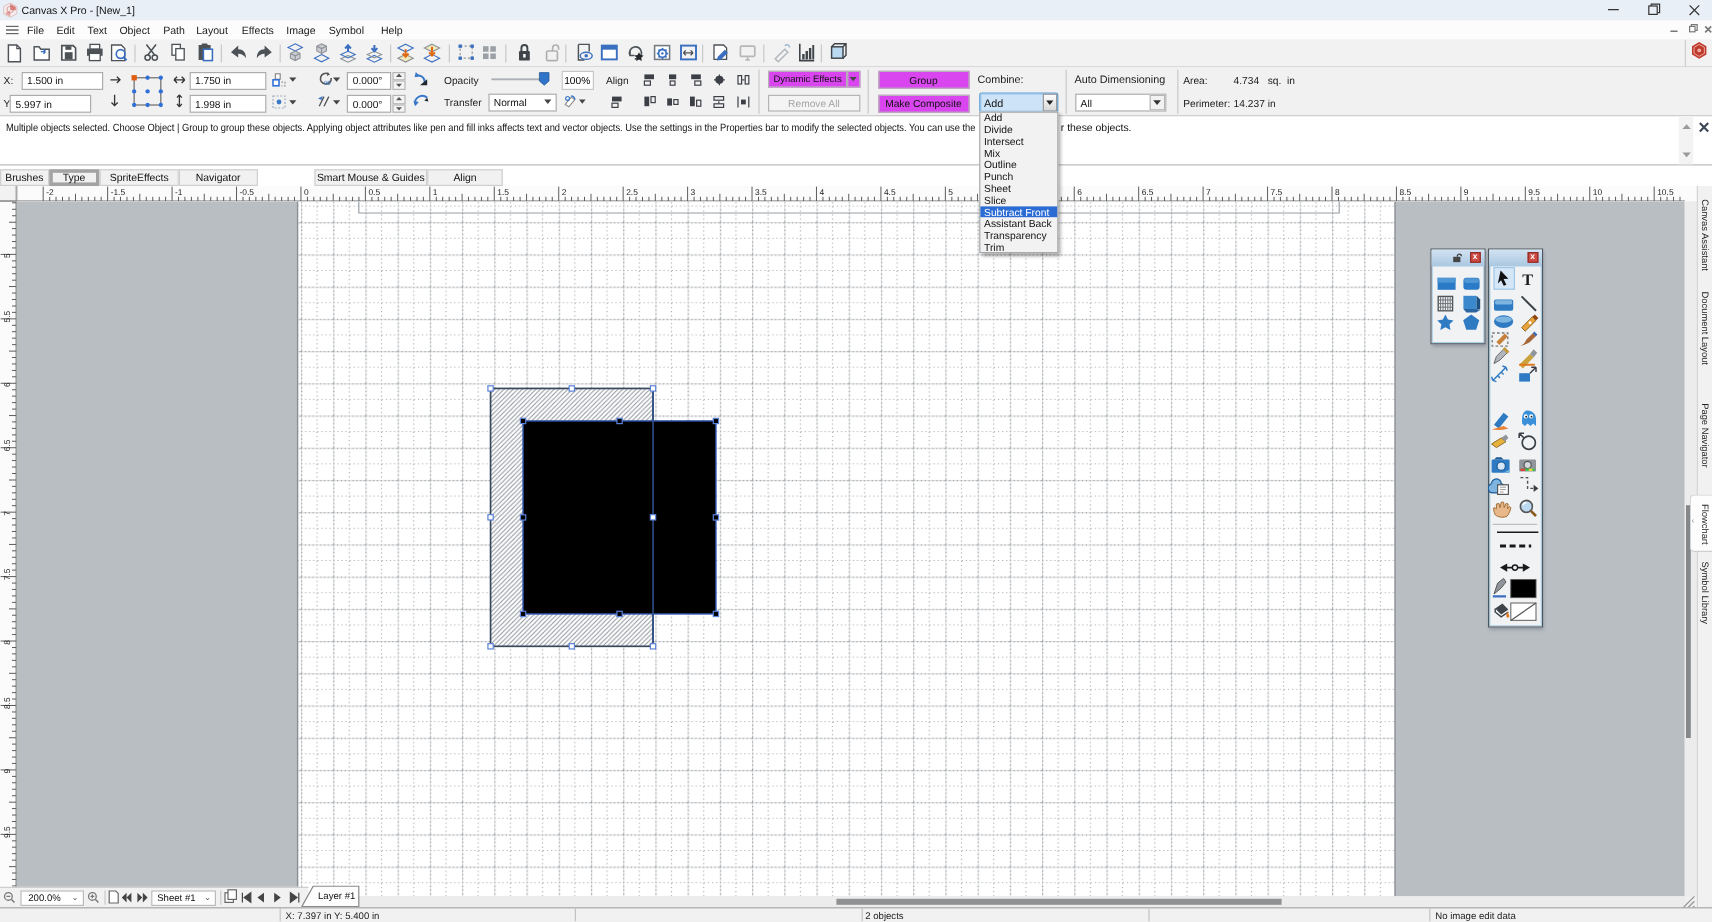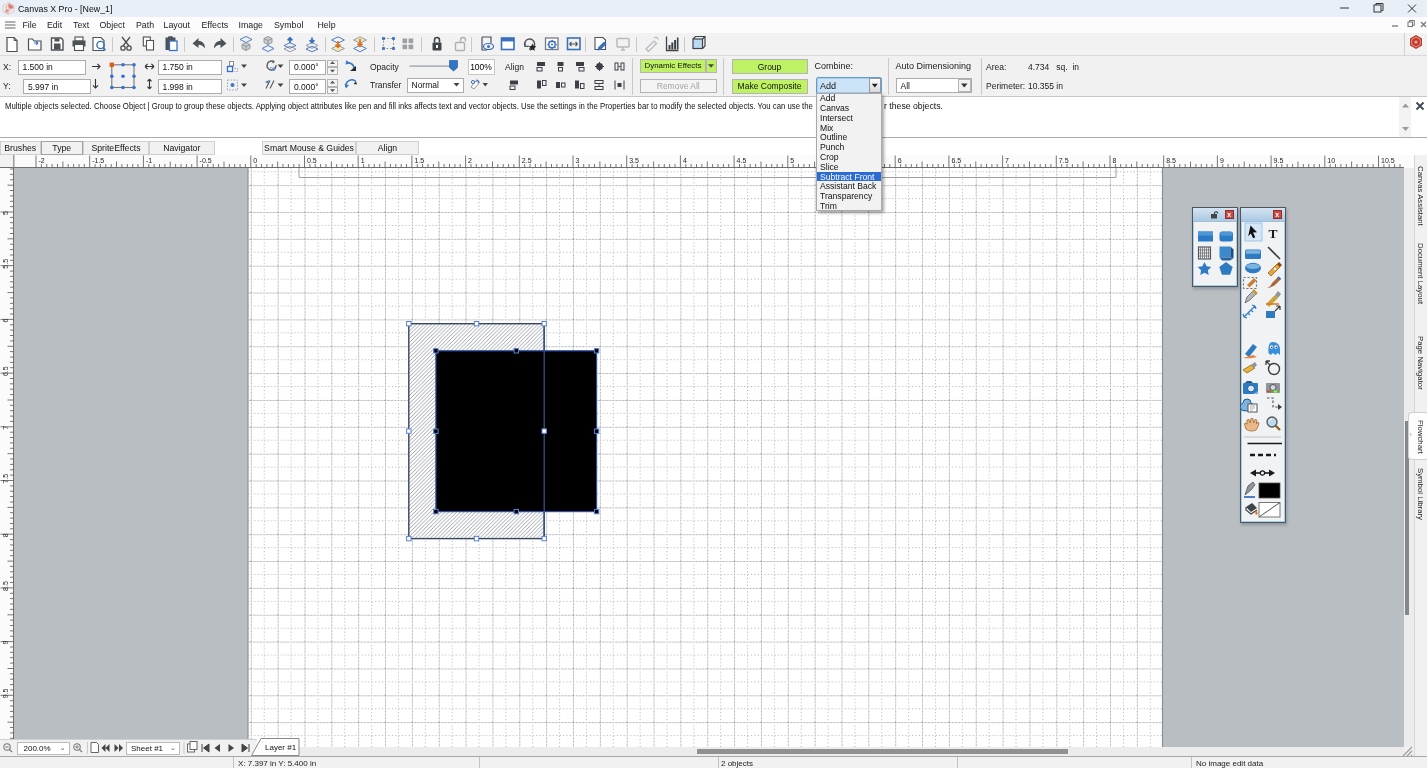--- a/index.html
+++ b/index.html
@@ -1,20 +1,20 @@
 <!DOCTYPE html>
 <html><head><meta charset="utf-8">
 <style>
 html,body{margin:0;padding:0;}
 body{width:1427px;height:768px;overflow:hidden;font-family:"Liberation Sans",sans-serif;background:#f0f0f0;}
 #app{position:relative;width:1427px;height:768px;overflow:hidden;}
 .abs{position:absolute;}
 .lbl{position:absolute;font-size:8.5px;color:#1b1b1b;white-space:nowrap;}
 .inp{position:absolute;background:#fff;border:1px solid #acacac;font-size:8.5px;color:#111;padding:0 0 0 4px;display:flex;align-items:center;box-sizing:border-box;}
-.btn{position:absolute;background:#bef264;border:1px solid #b4b4b4;font-size:8.5px;color:#111;display:flex;align-items:center;justify-content:center;box-sizing:border-box;}
+.btn{position:absolute;background:#d946ef;border:1px solid #b4b4b4;font-size:8.5px;color:#111;display:flex;align-items:center;justify-content:center;box-sizing:border-box;}
 .sep{position:absolute;width:1px;background:#c9c9c9;}
 </style></head><body>
 <div id="app">
 
 <div class="abs" style="left:0;top:0;width:1427px;height:17px;background:#e9eff7;"></div>
 <svg class="abs" style="left:2px;top:2px" width="13" height="13" viewBox="0 0 13 13">
 <polygon points="6.5,0.5 12,3.5 12,9.5 6.5,12.5 1,9.5 1,3.5" fill="#f4eceb" stroke="#d8b5b2" stroke-width="0.6"></polygon>
 <path d="M6.5,1.2 L11.2,3.9 L11.2,6.5 L6.5,6.5 Z" fill="#d8847f"></path>
 <path d="M6.5,6.5 L6.5,12 L2,9.3 Z" fill="#e4a7a3"></path>
 <path d="M6.5,3 L9,4.5 L9,7.5 L6.5,9 L4,7.5 L4,4.5 Z" fill="none" stroke="#c66" stroke-width="0.5"></path>
@@ -211,21 +211,21 @@
       <g transform="translate(1408,0)">
         <polygon points="8,2 14,5.5 14,12.5 8,16 2,12.5 2,5.5" fill="#c0392b"></polygon>
         <polygon points="8,4 12.3,6.5 12.3,11.5 8,14 3.7,11.5 3.7,6.5" fill="none" stroke="#e8b0a8" stroke-width="0.8"></polygon>
         <circle cx="8" cy="9" r="1.6" fill="#e8b0a8"></circle>
       </g>
     </svg>
 <div class="abs" style="left:0;top:56px;width:1427px;height:41px;background:#f1f1f1;border-bottom:1px solid #c6c6c6;box-sizing:border-box;"></div>
 <div class="lbl" style="left:3px;top:61.5px;">X:</div>
 <div class="lbl" style="left:3px;top:81px;">Y:</div>
 <div class="inp" style="left:17.5px;top:59.5px;width:68px;height:15px;">1.500 in</div>
-<div class="inp" style="left:23px;top:79px;width:68px;height:15px;">5.997 in</div>
+<div class="inp" style="left:8px;top:79px;width:68px;height:15px;">5.997 in</div>
 <div class="inp" style="left:157.5px;top:59.5px;width:64px;height:15px;">1.750 in</div>
 <div class="inp" style="left:157.5px;top:79px;width:64px;height:15px;">1.998 in</div>
 <div class="inp" style="left:289px;top:59.5px;width:37px;height:15px;">0.000°</div>
 <div class="inp" style="left:289px;top:79px;width:37px;height:15px;">0.000°</div>
 <div class="abs" style="left:327px;top:59.5px;width:11px;height:7.5px;background:#f4f4f4;border:1px solid #b5b5b5;box-sizing:border-box;"></div>
 <div class="abs" style="left:327px;top:67.0px;width:11px;height:7.5px;background:#f4f4f4;border:1px solid #b5b5b5;box-sizing:border-box;"></div>
 <div class="abs" style="left:327px;top:79px;width:11px;height:7.5px;background:#f4f4f4;border:1px solid #b5b5b5;box-sizing:border-box;"></div>
 <div class="abs" style="left:327px;top:86.5px;width:11px;height:7.5px;background:#f4f4f4;border:1px solid #b5b5b5;box-sizing:border-box;"></div>
 <div class="lbl" style="left:370px;top:61.5px;">Opacity</div>
 <div class="abs" style="left:467.5px;top:58.5px;width:27px;height:16px;background:#fff;border:1px solid #c6c6c6;box-sizing:border-box;font-size:8.5px;display:flex;align-items:center;justify-content:center;">100%</div>
@@ -241,21 +241,21 @@
 <div class="btn" style="left:731.5px;top:78.5px;width:76px;height:15px;">Make Composite</div>
 <div class="lbl" style="left:814.5px;top:61px;font-size:9px;">Combine:</div>
 <div class="sep" style="left:888px;top:58px;height:37px;"></div>
 <div class="lbl" style="left:895.5px;top:61px;font-size:9px;">Auto Dimensioning</div>
 <div class="inp" style="left:895.5px;top:78px;width:76px;height:15px;">All</div>
 <div class="abs" style="left:958px;top:79px;width:12.5px;height:13px;background:#f2f2f2;border:1px solid #b5b5b5;box-sizing:border-box;"></div>
 <div class="sep" style="left:981px;top:58px;height:37px;"></div>
 <div class="lbl" style="left:986px;top:62px;">Area:</div>
 <div class="lbl" style="left:1028px;top:62px;text-align:right;">4.734&nbsp;&nbsp;&nbsp;sq.&nbsp;&nbsp;in</div>
 <div class="lbl" style="left:986px;top:80.5px;">Perimeter:</div>
-<div class="lbl" style="left:1028px;top:80.5px;">10.355 in</div>
+<div class="lbl" style="left:1028px;top:80.5px;">14.237 in</div>
 <svg class="abs" style="left:0;top:56px;pointer-events:none" width="1427" height="41" viewBox="0 56 1427 41">
       <g transform="translate(92,60)">
         <path d="M0,6.5 h8 m-2.6,-2.6 l2.6,2.6 l-2.6,2.6" stroke="#333" stroke-width="1.1" fill="none"></path>
       </g>
       <g transform="translate(92,79)">
         <path d="M3.5,0 v9 m-2.6,-2.6 l2.6,2.6 l2.6,-2.6" stroke="#333" stroke-width="1.1" fill="none"></path>
       </g>
       <g transform="translate(109,62)">
         <rect x="2.8" y="2.8" width="22.2" height="22.7" fill="none" stroke="#777" stroke-width="1.1"></rect>
         <rect x="0.6" y="0.6" width="4.4" height="4.4" fill="#e05e10"></rect>
@@ -374,21 +374,21 @@
 <div class="abs" style="left:1398.5px;top:97px;width:12.5px;height:40px;background:#f3f3f3;"></div>
 <svg class="abs" style="left:1398.5px;top:97px" width="13" height="40" viewBox="0 0 13 40">
 <path d="M3,10.5 l3.5,-4 l3.5,4 z" fill="#9a9a9a"></path>
       <path d="M3,30 l3.5,4 l3.5,-4 z" fill="#9a9a9a"></path>
     </svg>
 <svg class="abs" style="left:1415px;top:101px" width="10" height="10" viewBox="0 0 10 10">
 <path d="M1.5,1.5 l7,7 M8.5,1.5 l-7,7" stroke="#3d4757" stroke-width="1.8"></path>
     </svg>
 <div class="abs" style="left:0;top:138px;width:1427px;height:17px;background:#fff;"></div>
 <div class="abs" style="left:0px;top:140.5px;width:40.5px;height:14.5px;background:#f1f1f1;border:1px solid #cfcfcf;box-sizing:border-box;font-size:8.7px;color:#111;display:flex;align-items:center;justify-content:center;">Brushes</div>
-<div class="abs" style="left:40.5px;top:140.5px;width:42.5px;height:14.5px;background:#f1f1f1;border:1px solid #a3a3a3;box-sizing:border-box;font-size:8.7px;color:#111;display:flex;align-items:center;justify-content:center;">Type</div>
+<div class="abs" style="left:40.5px;top:140.5px;width:42.5px;height:14.5px;background:#f1f1f1;border:3px solid #a3a3a3;box-sizing:border-box;font-size:8.7px;color:#111;display:flex;align-items:center;justify-content:center;">Type</div>
 <div class="abs" style="left:83px;top:140.5px;width:66px;height:14.5px;background:#f1f1f1;border:1px solid #cfcfcf;box-sizing:border-box;font-size:8.7px;color:#111;display:flex;align-items:center;justify-content:center;">SpriteEffects</div>
 <div class="abs" style="left:149px;top:140.5px;width:65.5px;height:14.5px;background:#f1f1f1;border:1px solid #cfcfcf;box-sizing:border-box;font-size:8.7px;color:#111;display:flex;align-items:center;justify-content:center;">Navigator</div>
 <div class="abs" style="left:262px;top:140.5px;width:94px;height:14.5px;background:#f1f1f1;border:1px solid #cfcfcf;box-sizing:border-box;font-size:8.7px;color:#111;display:flex;align-items:center;justify-content:center;">Smart Mouse &amp; Guides</div>
 <div class="abs" style="left:356px;top:140.5px;width:63px;height:14.5px;background:#f1f1f1;border:1px solid #cfcfcf;box-sizing:border-box;font-size:8.7px;color:#111;display:flex;align-items:center;justify-content:center;">Align</div>
 <svg class="abs" style="left:0;top:155px" width="1427" height="13" viewBox="0 0 1427 13">
       <rect x="0" y="0" width="1427" height="13" fill="#fbfbfb"></rect>
       <rect x="0" y="0" width="14" height="13" fill="#f2f2f2"></rect>
       <text x="3" y="9" font-size="6.5" fill="#333" font-family="Liberation Sans">in</text>
       <line x1="14" y1="0" x2="14" y2="13" stroke="#9a9a9a" stroke-width="1"></line>
       <line x1="0" y1="12.5" x2="1404" y2="12.5" stroke="#6e6e6e" stroke-width="1"></line>
@@ -697,23 +697,23 @@
       <line x1="19" y1="296" x2="40" y2="281.5" stroke="#555" stroke-width="1"></line>
     </svg>
 <div class="abs" style="left:815.5px;top:77px;width:66px;height:17px;background:#cde3f7;border:1px solid #5c9fd4;border-radius:2px;box-sizing:border-box;box-shadow:0 0 0 1px #a6cdee inset;"></div>
 <div class="abs" style="left:820px;top:80.5px;font-size:9px;color:#111;">Add</div>
 <div class="abs" style="left:869px;top:78px;width:11.5px;height:15px;background:linear-gradient(#fdfdfd,#d8d8d8);border:1px solid #9a9a9a;box-sizing:border-box;"></div>
 <svg class="abs" style="left:869px;top:78px" width="12" height="15" viewBox="0 0 12 15">
       <path d="M2.8,5.8 l6,0 l-3,3.8 z" fill="#222"></path>
     </svg>
 <div class="abs" style="left:816px;top:93.3px;width:66px;height:117.5px;background:#f2f2f2;border:1px solid #a9a9a9;box-sizing:border-box;box-shadow:2px 2px 3px rgba(0,0,0,0.35);z-index:50;"></div>
 <div class="abs" style="left:817px;top:93.30px;width:64px;height:9.79px;font-size:8.6px;color:#111;display:flex;align-items:center;padding-left:3px;box-sizing:border-box;z-index:51;">Add</div>
-<div class="abs" style="left:817px;top:103.09px;width:64px;height:9.79px;font-size:8.6px;color:#111;display:flex;align-items:center;padding-left:3px;box-sizing:border-box;z-index:51;">Canvas</div>
+<div class="abs" style="left:817px;top:103.09px;width:64px;height:9.79px;font-size:8.6px;color:#111;display:flex;align-items:center;padding-left:3px;box-sizing:border-box;z-index:51;">Divide</div>
 <div class="abs" style="left:817px;top:112.88px;width:64px;height:9.79px;font-size:8.6px;color:#111;display:flex;align-items:center;padding-left:3px;box-sizing:border-box;z-index:51;">Intersect</div>
 <div class="abs" style="left:817px;top:122.67px;width:64px;height:9.79px;font-size:8.6px;color:#111;display:flex;align-items:center;padding-left:3px;box-sizing:border-box;z-index:51;">Mix</div>
 <div class="abs" style="left:817px;top:132.46px;width:64px;height:9.79px;font-size:8.6px;color:#111;display:flex;align-items:center;padding-left:3px;box-sizing:border-box;z-index:51;">Outline</div>
 <div class="abs" style="left:817px;top:142.25px;width:64px;height:9.79px;font-size:8.6px;color:#111;display:flex;align-items:center;padding-left:3px;box-sizing:border-box;z-index:51;">Punch</div>
-<div class="abs" style="left:817px;top:152.04px;width:64px;height:9.79px;font-size:8.6px;color:#111;display:flex;align-items:center;padding-left:3px;box-sizing:border-box;z-index:51;">Crop</div>
+<div class="abs" style="left:817px;top:152.04px;width:64px;height:9.79px;font-size:8.6px;color:#111;display:flex;align-items:center;padding-left:3px;box-sizing:border-box;z-index:51;">Sheet</div>
 <div class="abs" style="left:817px;top:161.83px;width:64px;height:9.79px;font-size:8.6px;color:#111;display:flex;align-items:center;padding-left:3px;box-sizing:border-box;z-index:51;">Slice</div>
 <div class="abs" style="left:817px;top:171.62px;width:64px;height:9.79px;font-size:8.6px;background:#2a6cd4;color:#fff;display:flex;align-items:center;padding-left:3px;box-sizing:border-box;z-index:51;">Subtract Front</div>
 <div class="abs" style="left:817px;top:181.41px;width:64px;height:9.79px;font-size:8.6px;color:#111;display:flex;align-items:center;padding-left:3px;box-sizing:border-box;z-index:51;">Assistant Back</div>
 <div class="abs" style="left:817px;top:191.20px;width:64px;height:9.79px;font-size:8.6px;color:#111;display:flex;align-items:center;padding-left:3px;box-sizing:border-box;z-index:51;">Transparency</div>
 <div class="abs" style="left:817px;top:200.99px;width:64px;height:9.79px;font-size:8.6px;color:#111;display:flex;align-items:center;padding-left:3px;box-sizing:border-box;z-index:51;">Trim</div>
 </div>
 </body></html>

